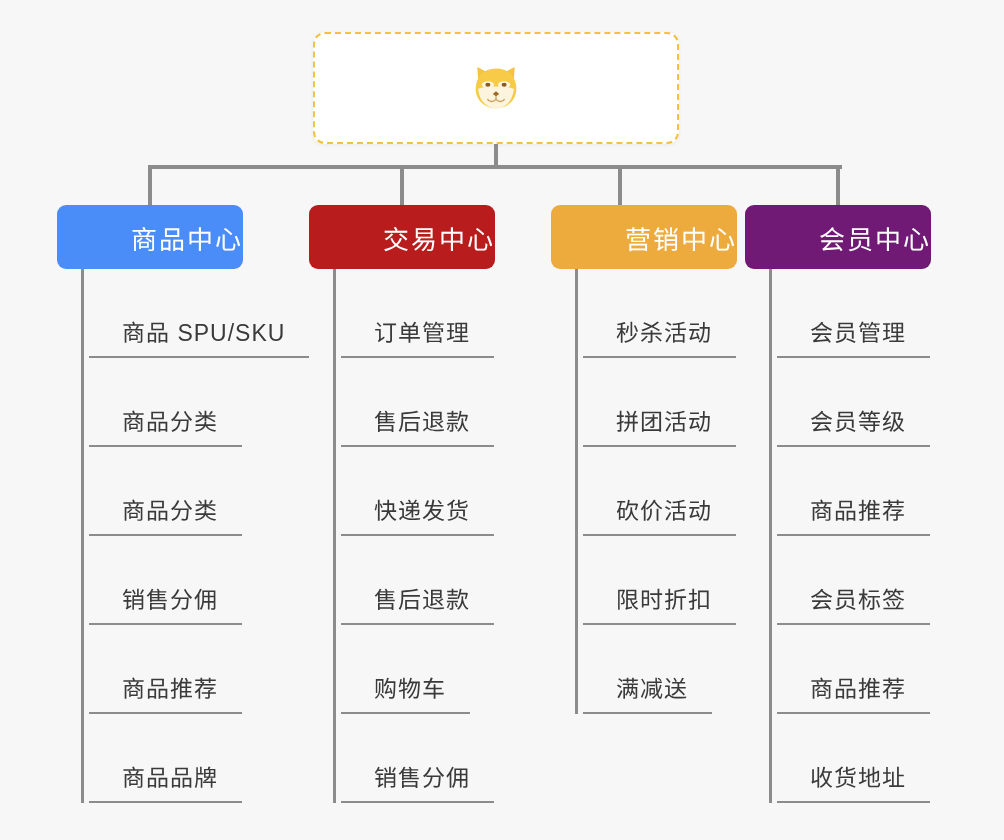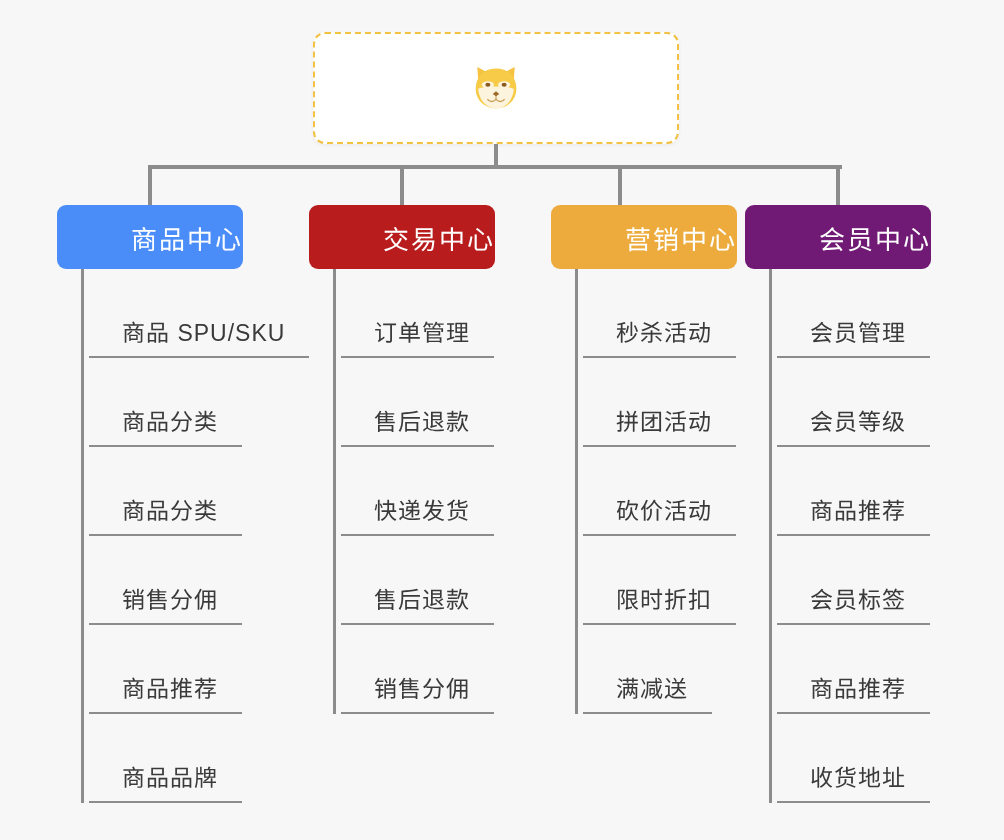--- a/index.html
+++ b/index.html
@@ -192,20 +192,23 @@
       <div class="leaf">
           <span class="leaf-inner">售后退款</span>
         </div>
       <div class="leaf">
           <span class="leaf-inner">快递发货</span>
         </div>
       <div class="leaf">
           <span class="leaf-inner">售后退款</span>
         </div>
       <div class="leaf">
+          <span class="leaf-inner">购物车</span>
+        </div>
+      <div class="leaf">
           <span class="leaf-inner">销售分佣</span>
         </div>
     </div>
   </div>
 
   <div class="branch" style="left:551px;width:186px">
     <div class="branch-header" style="background:#edab3d">
       <span>营销中心</span>
     </div>
     <div class="branch-body">

